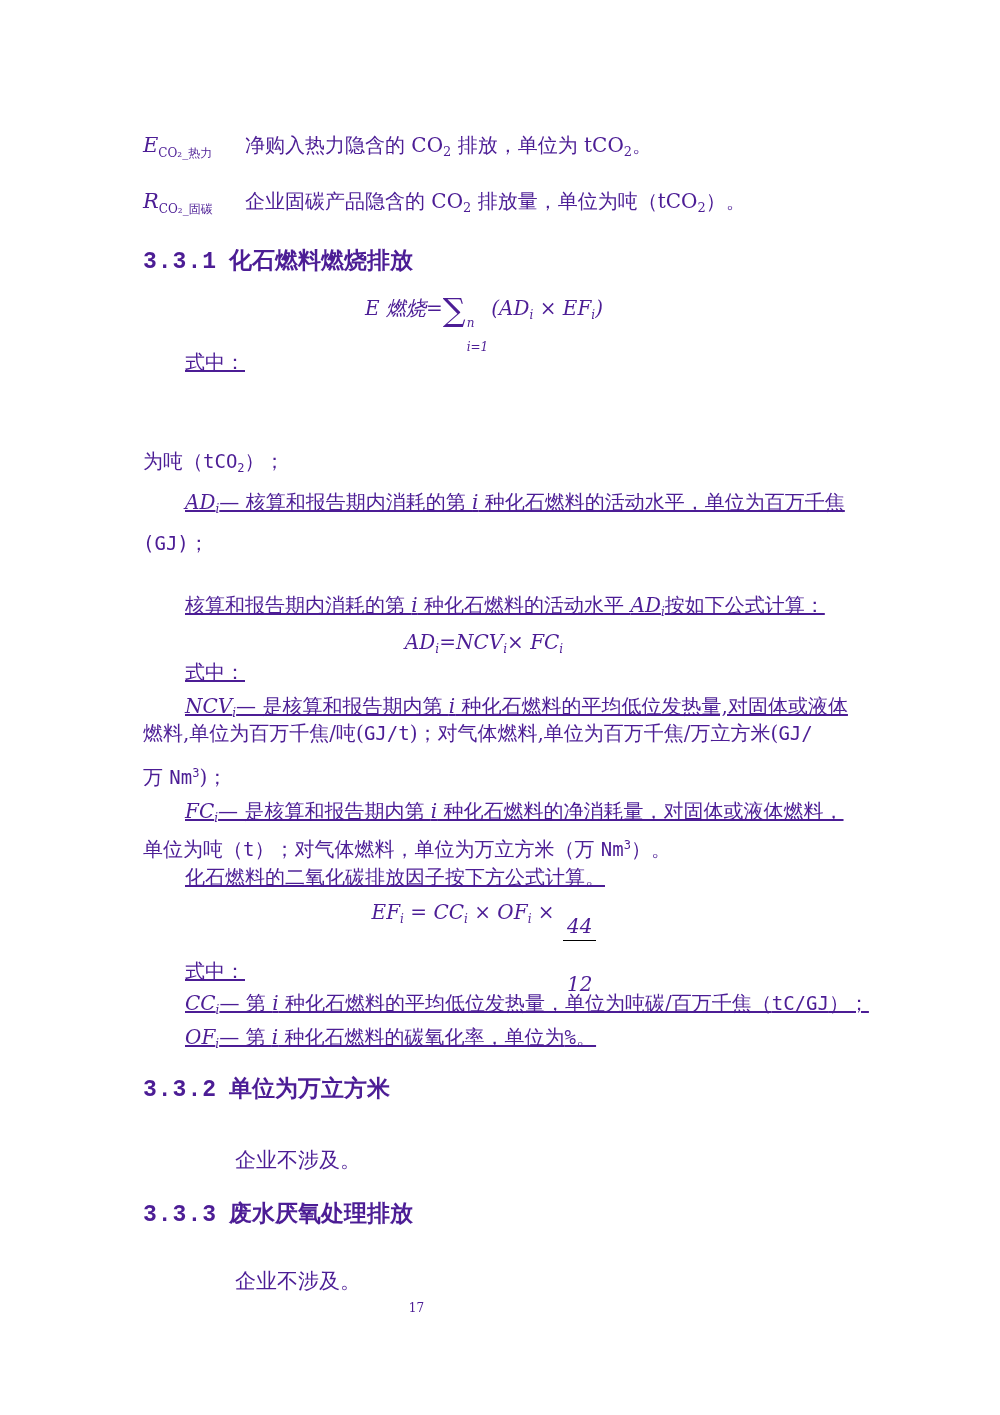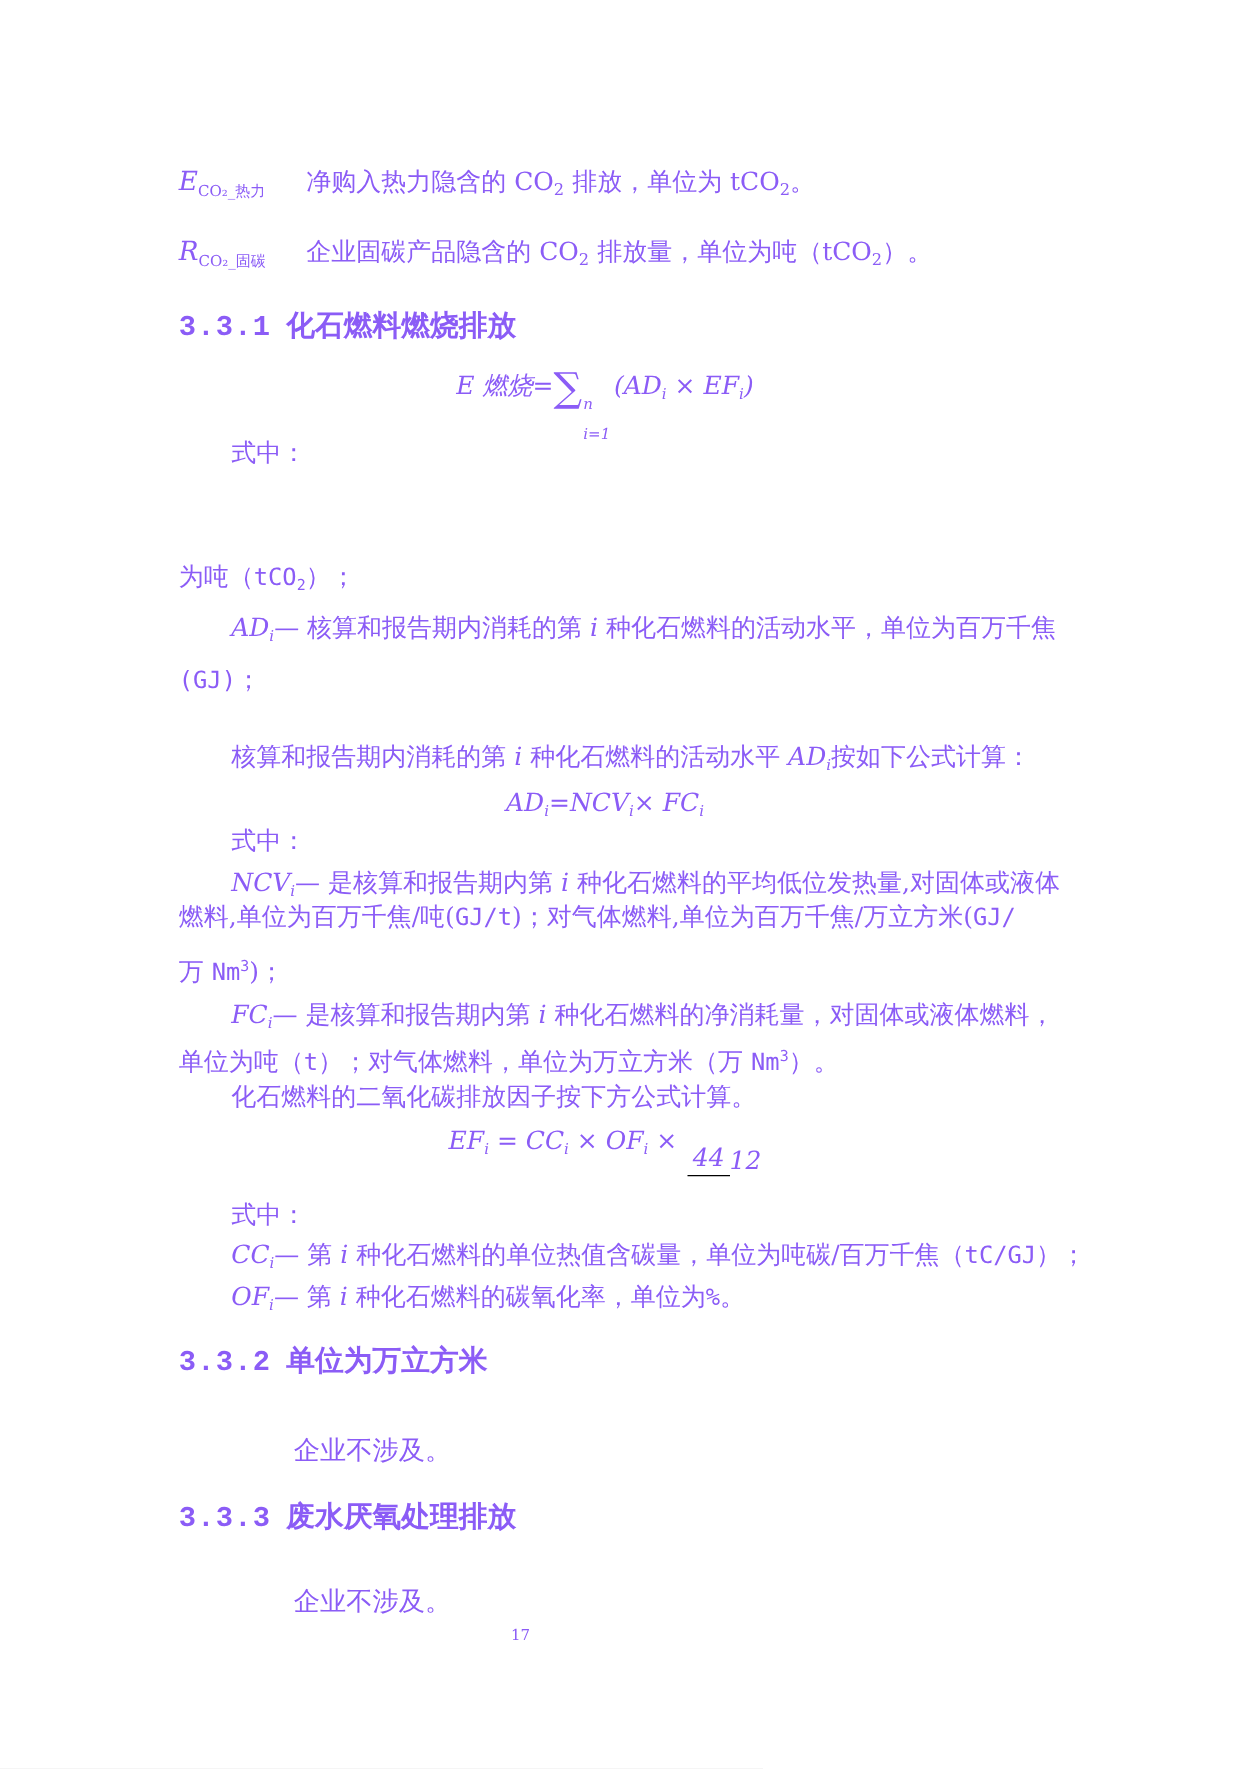--- a/index.html
+++ b/index.html
@@ -2,32 +2,32 @@
 <html><head>
 <meta charset="utf-8">
 <style>
   html,body{margin:0;padding:0;background:#e8e8e8;}
   .page{
     position:relative;
     width:1000px;height:1415px;
     background:#ffffff;
     margin:0 auto;
     overflow:hidden;
-    color:#8b5cf6;
+    color:#4c1d95;
     font-family:"DejaVu Serif", serif;
   }
   .line{
     position:absolute;
     left:143px;
     width:722px;
     font-size:20px;
     line-height:28px;
     white-space:nowrap;
   }
-  .ind1{padding-left:42px;}
+  .ind1{padding-left:42px;text-decoration:underline;}
   .ind2{padding-left:92px;}
   .fline{left:0;width:968px;text-align:center;font-style:italic;font-size:20px;}
   .heading{font-weight:bold;font-size:23px;font-family:Liberation Mono, monospace;}
   .heading .h-num{margin-right:12px;letter-spacing:1px;}
   .defs-row{font-size:20px;}
   .def-desc{position:absolute;left:102px;top:0;}
   .term-base{font-style:italic;font-size:21px;}
   .term-sub{font-size:12px;vertical-align:-5px;}
   
   .seg-i{font-style:italic;}
@@ -37,22 +37,22 @@
   .seg-msup{font-family:"DejaVu Sans Mono",monospace;font-size:12px;vertical-align:7px;}
   .seg-subn{font-size:13px;vertical-align:-4px;}
   
   .sigma{font-size:32px;font-style:normal;vertical-align:-6px;line-height:1;}
   .limits{
     display:inline-flex;flex-direction:column;justify-content:space-between;
     height:36px;vertical-align:-12px;font-size:12px;font-style:italic;
     margin:0 3px 0 1px;line-height:1;text-align:left;
   }
   .frac{
-    display:inline-flex;flex-direction:row;vertical-align:-14px;
-    text-align:center;margin-left:2px;line-height:1.15;
+    display:inline-flex;flex-direction:column;vertical-align:-14px;
+    text-align:center;margin-left:2px;line-height:1.15;gap:30px;
   }
   .frac .num{border-bottom:1.5px solid #000;padding:0 4px 2px 4px;}
   .frac .den{padding-top:2px;}
   .pagenum{left:0;width:833px;text-align:center;font-size:12px;}
 </style>
 </head>
 <body>
 
 <div class="page">
 
@@ -102,21 +102,21 @@
 
   <div class="line fline" style="top:898px">
     <span><span class="seg-i">EF</span><span class="seg-isub">i</span><span> = </span><span class="seg-i">CC</span><span class="seg-isub">i</span><span> × </span><span class="seg-i">OF</span><span class="seg-isub">i</span><span> × </span></span><span class="frac">
         <span class="num">44</span>
         <span class="den">12</span>
       </span>
   </div>
 
   <div class="line ind1" style="top:957px">式中：</div>
 
-  <div class="line ind1" style="top:989px"><span class="seg-i">CC</span><span class="seg-isub">i</span><span>— 第 </span><span class="seg-i">i</span><span> 种化石燃料的单位热值含碳量，单位为吨碳/百万千焦（</span><span class="seg-m">tC/GJ</span><span>）；</span></div>
+  <div class="line ind1" style="top:989px"><span class="seg-i">CC</span><span class="seg-isub">i</span><span>— 第 </span><span class="seg-i">i</span><span> 种化石燃料的平均低位发热量，单位为吨碳/百万千焦（</span><span class="seg-m">tC/GJ</span><span>）；</span></div>
   <div class="line ind1" style="top:1023px"><span class="seg-i">OF</span><span class="seg-isub">i</span><span>— 第 </span><span class="seg-i">i</span><span> 种化石燃料的碳氧化率，单位为</span><span class="seg-m">%</span><span>。</span></div>
 
   <div class="line heading" style="top:1076px">
     <span class="h-num">3.3.2</span><span>单位为万立方米</span>
   </div>
   <div class="line ind2" style="top:1146px;font-size:21px">企业不涉及。</div>
 
   <div class="line heading" style="top:1201px">
     <span class="h-num">3.3.3</span><span>废水厌氧处理排放</span>
   </div>

